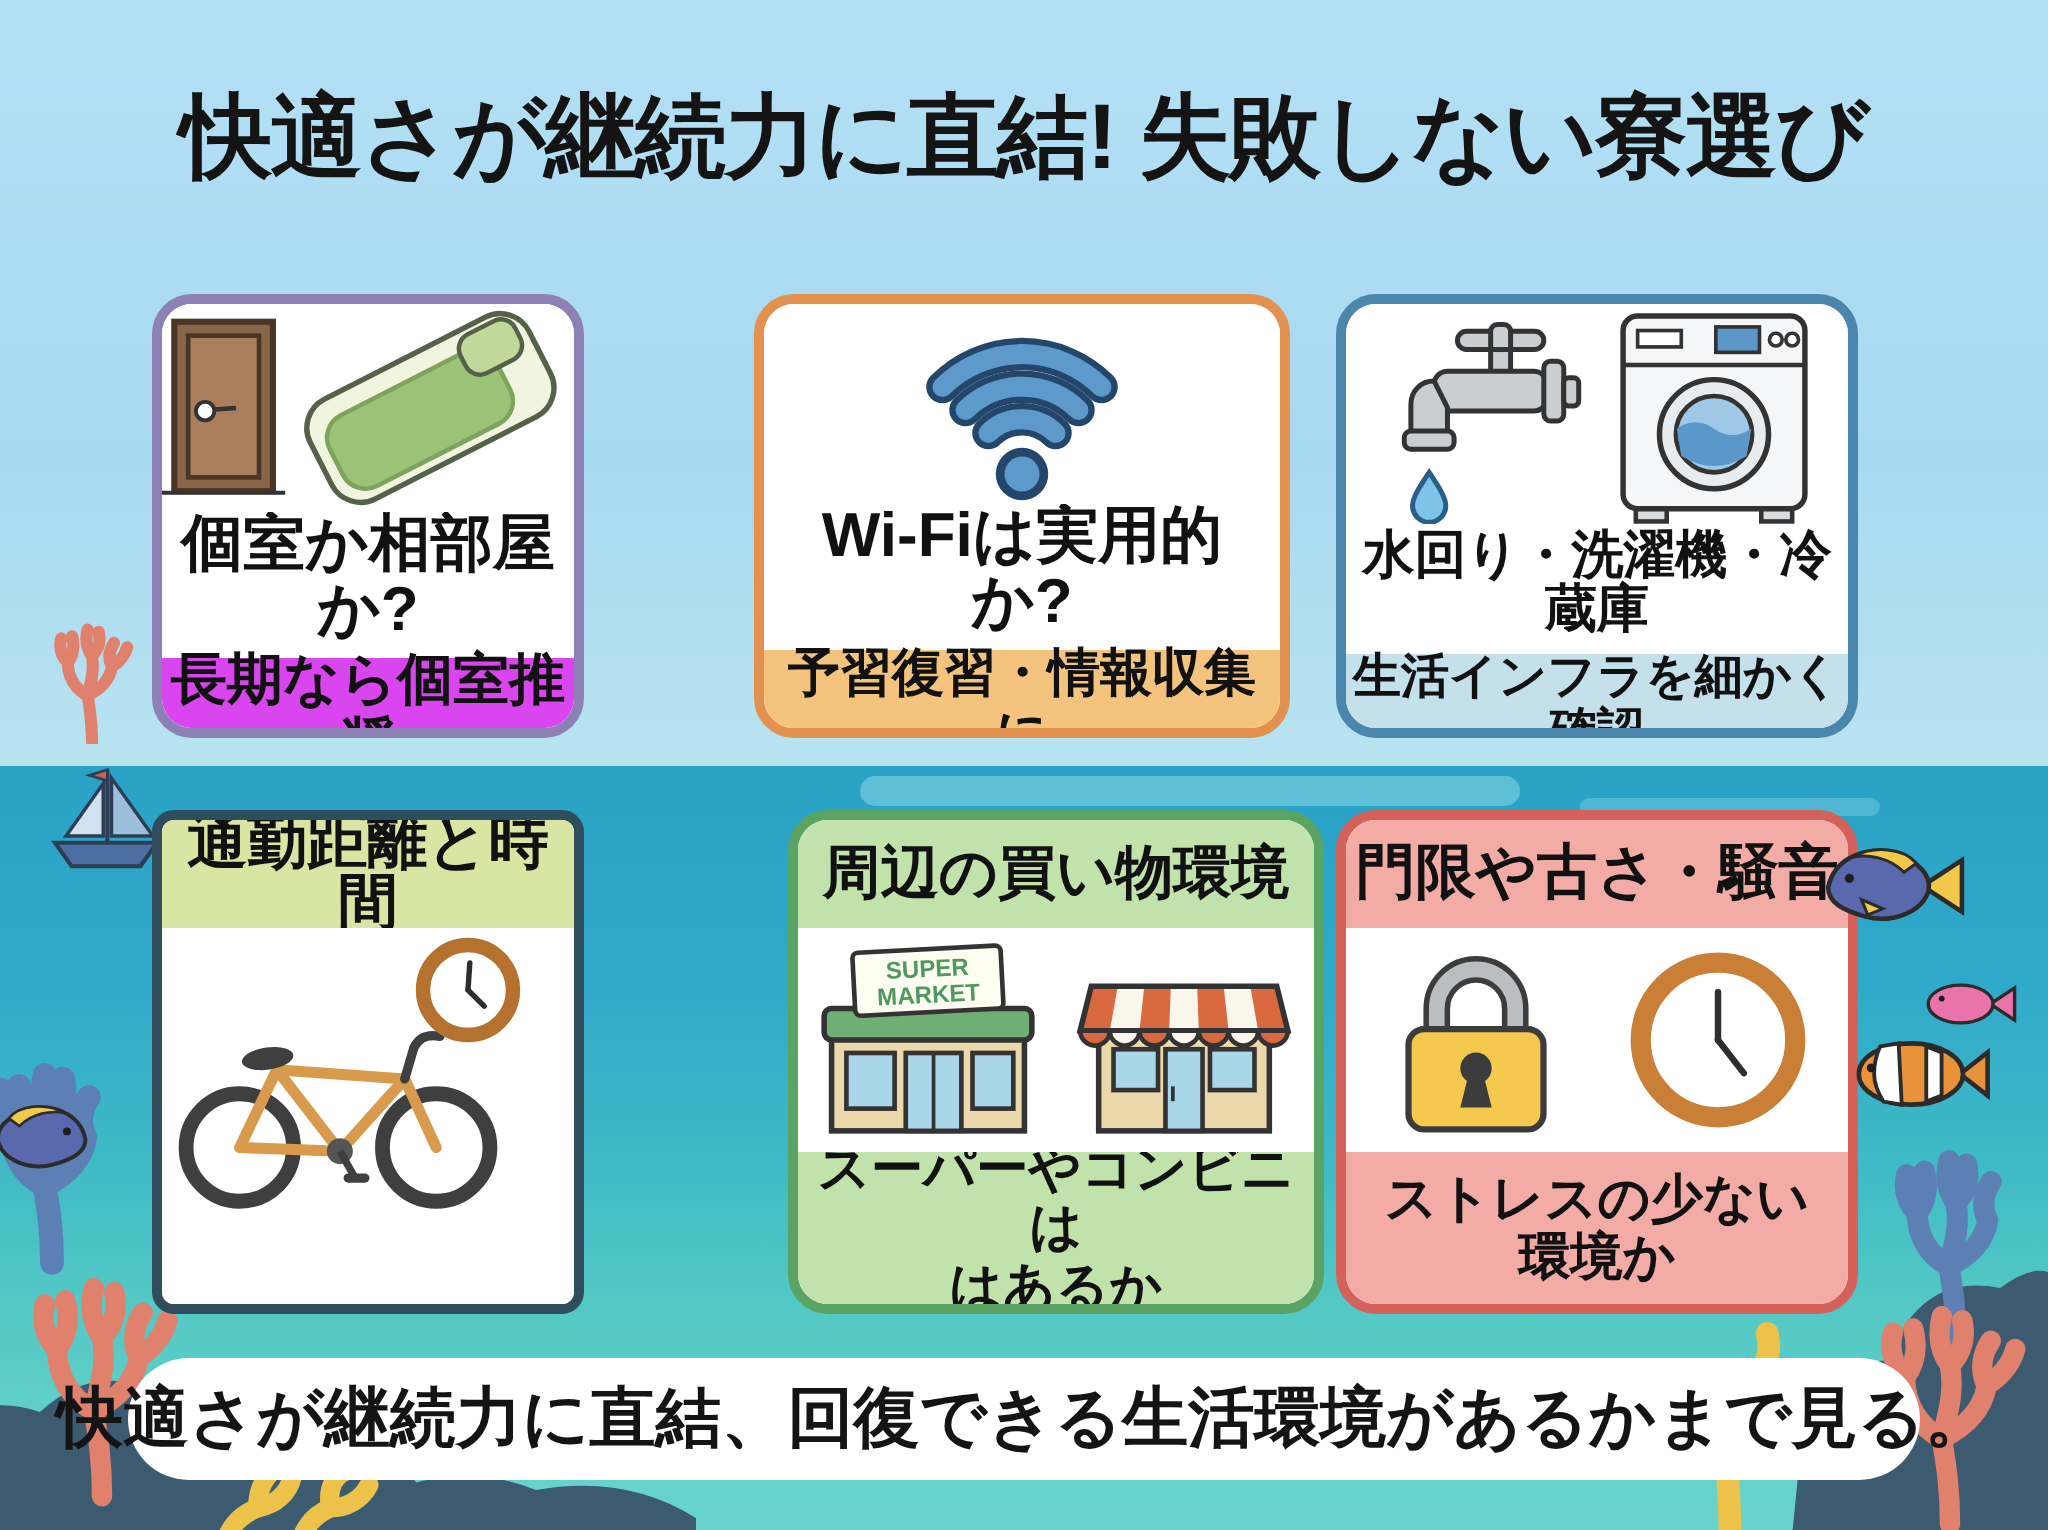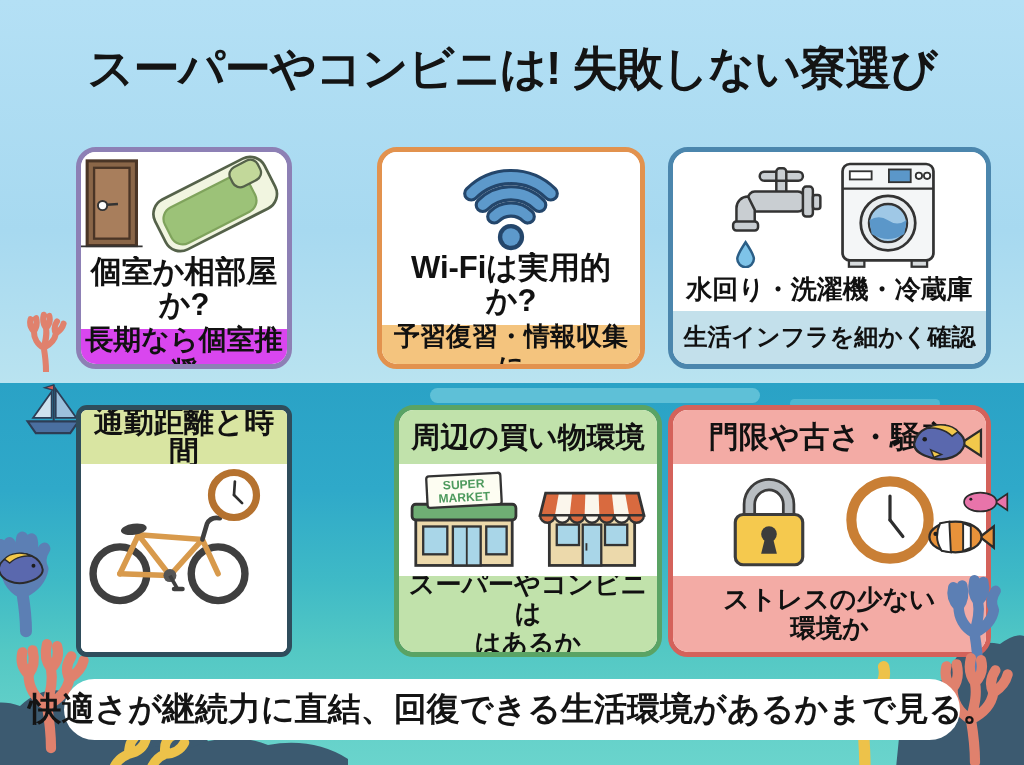--- a/index.html
+++ b/index.html
@@ -20,21 +20,21 @@
     position:absolute;left:0;top:38px;width:1024px;text-align:center;
     font-size:46px;font-weight:900;letter-spacing:-1px;color:#141414;
   }
   
   .card{position:absolute;background:#fff;border-radius:20px;display:flex;flex-direction:column;overflow:hidden;box-sizing:border-box;}
   .card{border:5px solid #000;}
   .row1{top:147px;height:222px;}
   .row2{top:405px;height:252px;}
   .c1,.c4{left:76px;width:216px;}
   .c2,.c5{left:377px;width:268px;}
-  .c3,.c6{left:668px;width:323px;}
+  .c3,.c6{left:668px;width:261px;}
   .c1{border-color:#8d80b5;}
   .c2{border-color:#e2924e;}
   .c3{border-color:#4b86ad;}
   .c4{border-color:#2f4d5c;border-radius:11px;}
   .c5{border-color:#5aa364;margin-left:17px;}
   .c6{border-color:#d4625b;}
   .icon-area{flex:1;display:flex;align-items:center;justify-content:center;background:#fff;position:relative;}
   .card-title{display:flex;align-items:center;justify-content:center;text-align:center;
     font-weight:900;background:#fff;padding:0 4px 8px 4px;line-height:1.05;}
   .card-head{display:flex;align-items:center;justify-content:center;text-align:center;
@@ -113,21 +113,21 @@
   <svg width="102" height="158" viewBox="0 0 100 120">
       <path d="M50,118 C50,100 48,88 46,76 M46,76 C34,70 28,58 28,46 M28,46 C22,40 20,32 22,24 M28,46 C34,38 34,30 32,22 M46,76 C50,60 52,52 50,40 M50,40 C44,32 44,24 46,16 M50,40 C56,34 58,26 56,18 M46,76 C58,70 66,62 68,50 M68,50 C64,42 66,34 70,28 M68,50 C74,46 80,40 82,32" stroke="#e0816d" stroke-width="10" fill="none" stroke-linecap="round"></path>
     </svg>
 </div>
 <div class="deco" style="left:100px;top:724px;">
   <svg width="96" height="60" viewBox="0 0 100 60">
       <path d="M10,58 C14,40 20,34 30,30 M30,30 C30,20 34,12 42,8 M30,30 C40,28 46,22 48,14 M50,58 C52,42 58,34 68,30 M68,30 C66,20 70,12 78,10 M68,30 C76,30 84,26 88,18" stroke="#edc24a" stroke-width="10" fill="none" stroke-linecap="round"></path>
     </svg>
 </div>
 
-<div class="title">スーパーやコンビニは! 失敗しない寮選び</div>
+<div class="title">快適さが継続力に直結! 失敗しない寮選び</div>
 
 <div class="card row1 c1">
   <div class="icon-area">
     <svg width="64" height="102" viewBox="0 0 80 120">
       <rect x="8" y="4" width="64" height="110" fill="#8a6648" stroke="#4a3526" stroke-width="4"></rect>
       <rect x="17" y="13" width="46" height="92" fill="#a87e5c" stroke="#4a3526" stroke-width="3"></rect>
       <circle cx="28" cy="62" r="6" fill="#fdfdfd" stroke="#333" stroke-width="2.5"></circle>
       <line x1="34" y1="61" x2="48" y2="60" stroke="#333" stroke-width="3"></line>
       <line x1="0" y1="115" x2="80" y2="115" stroke="#333" stroke-width="2.5"></line>
     </svg>

